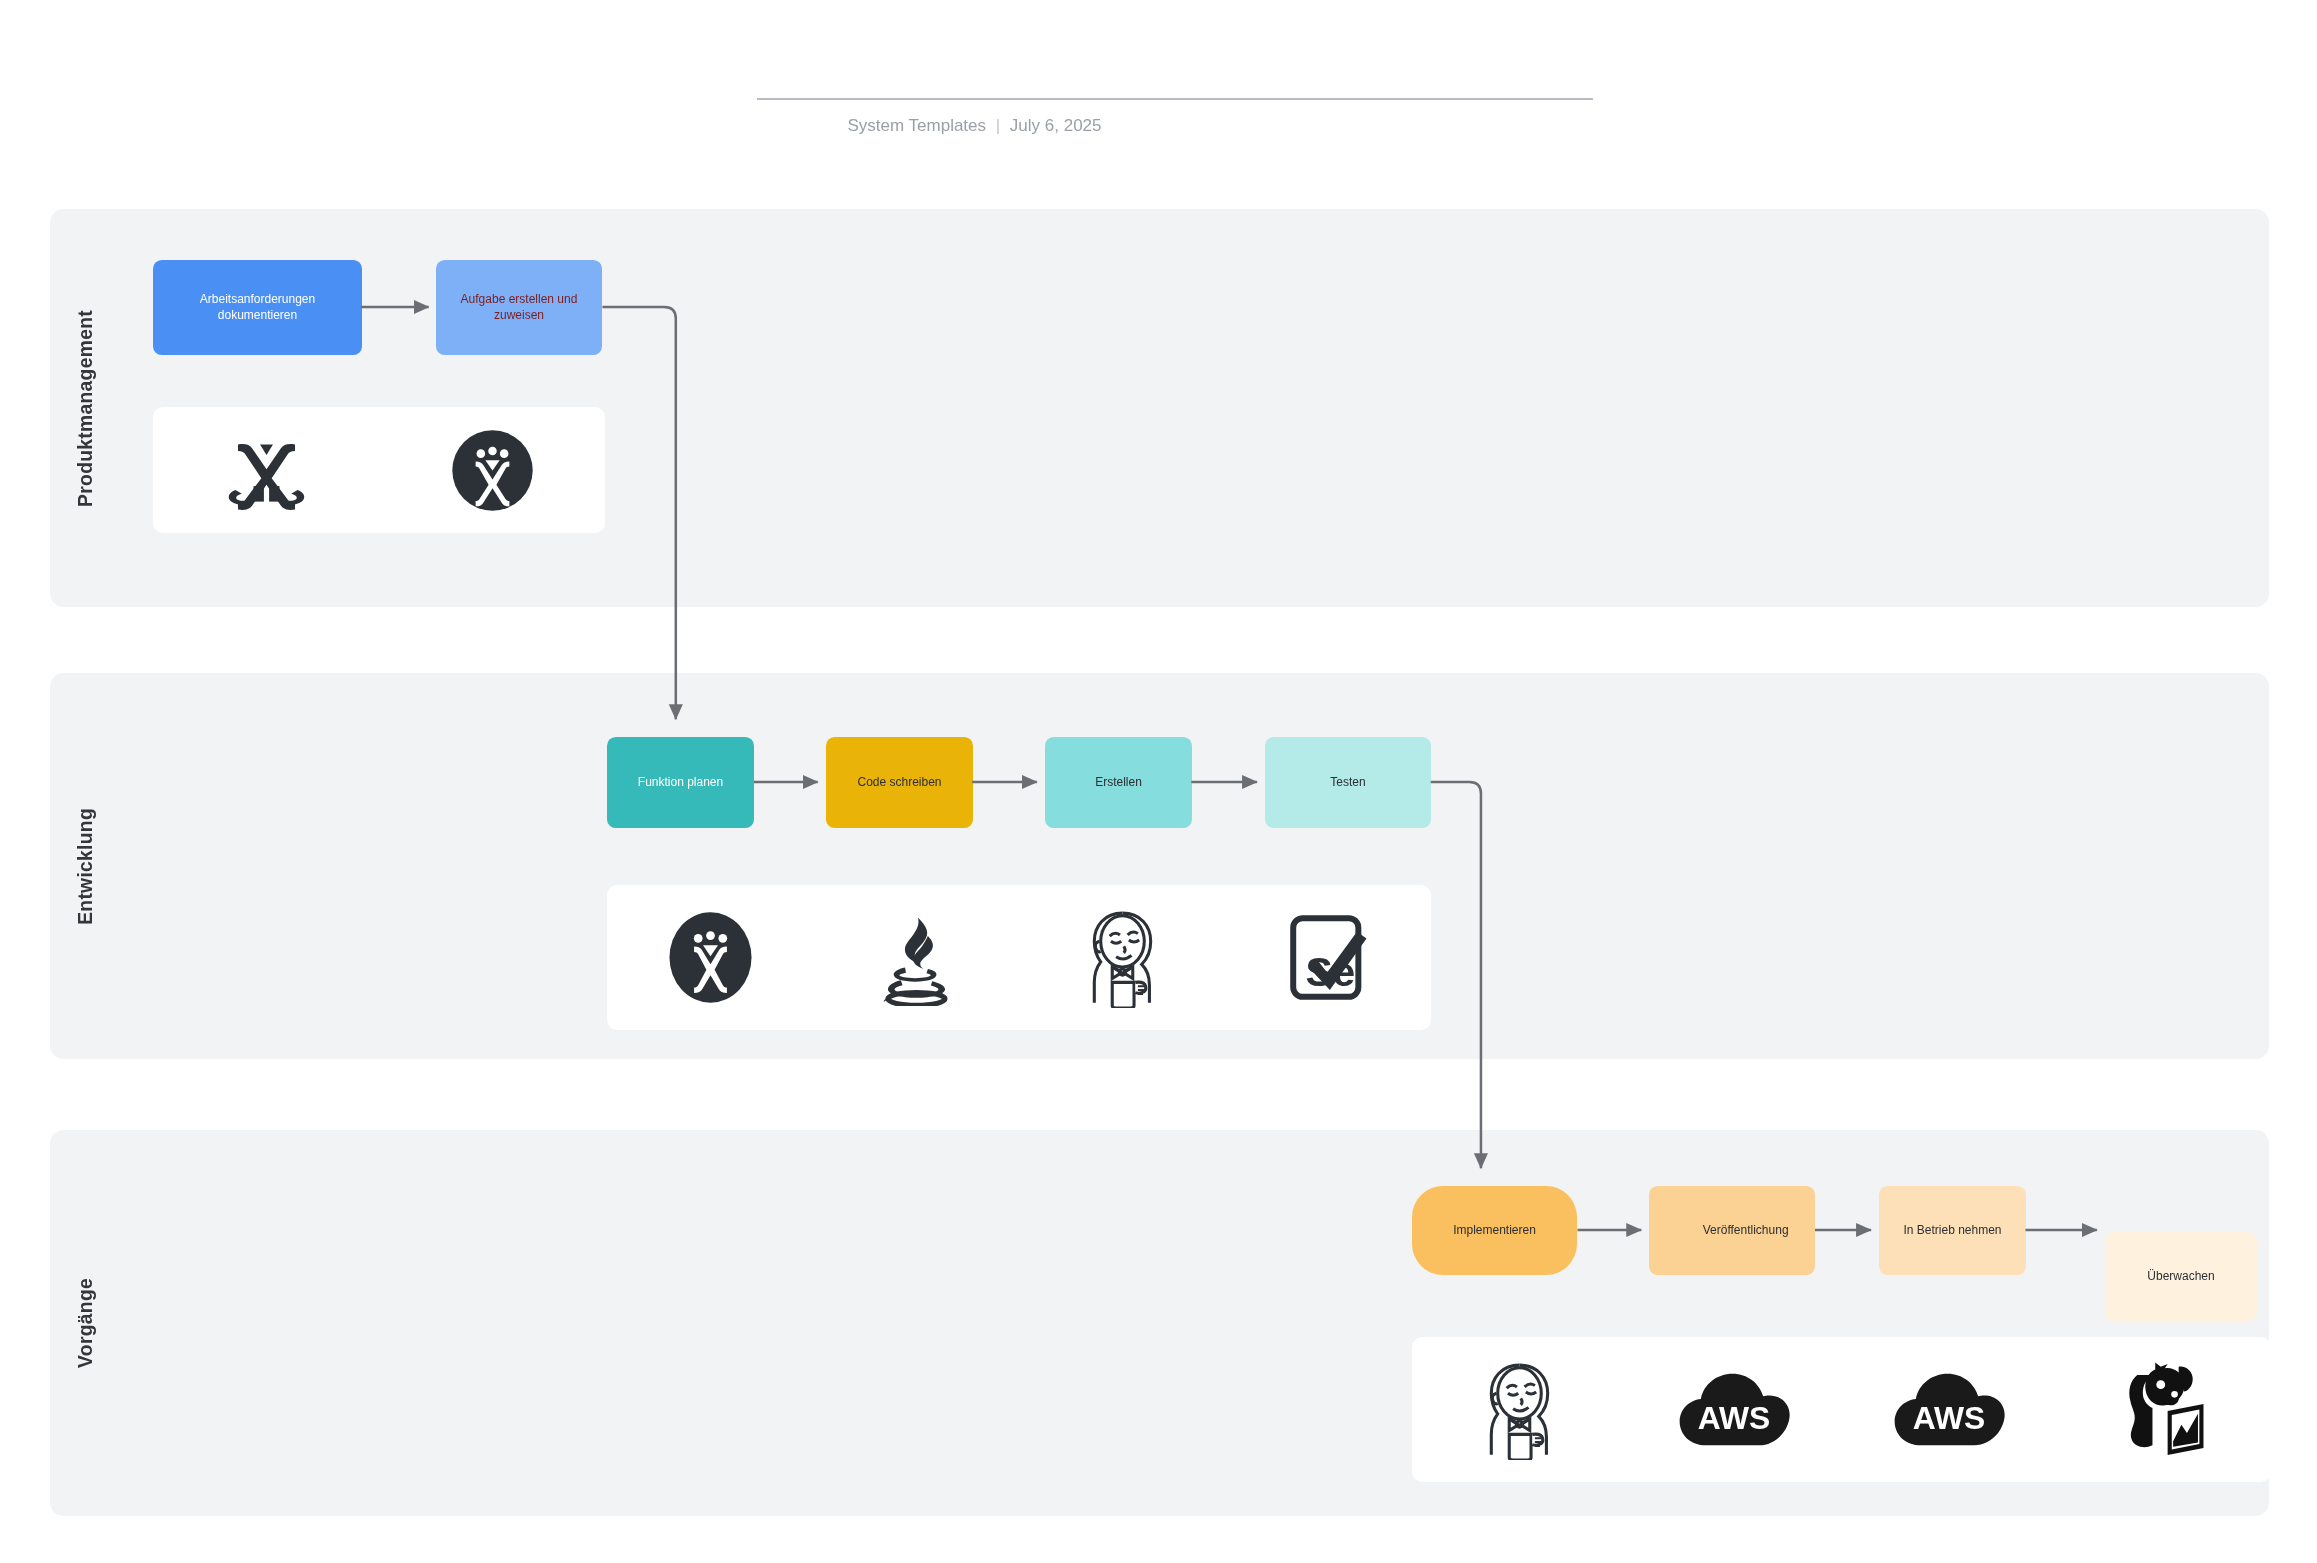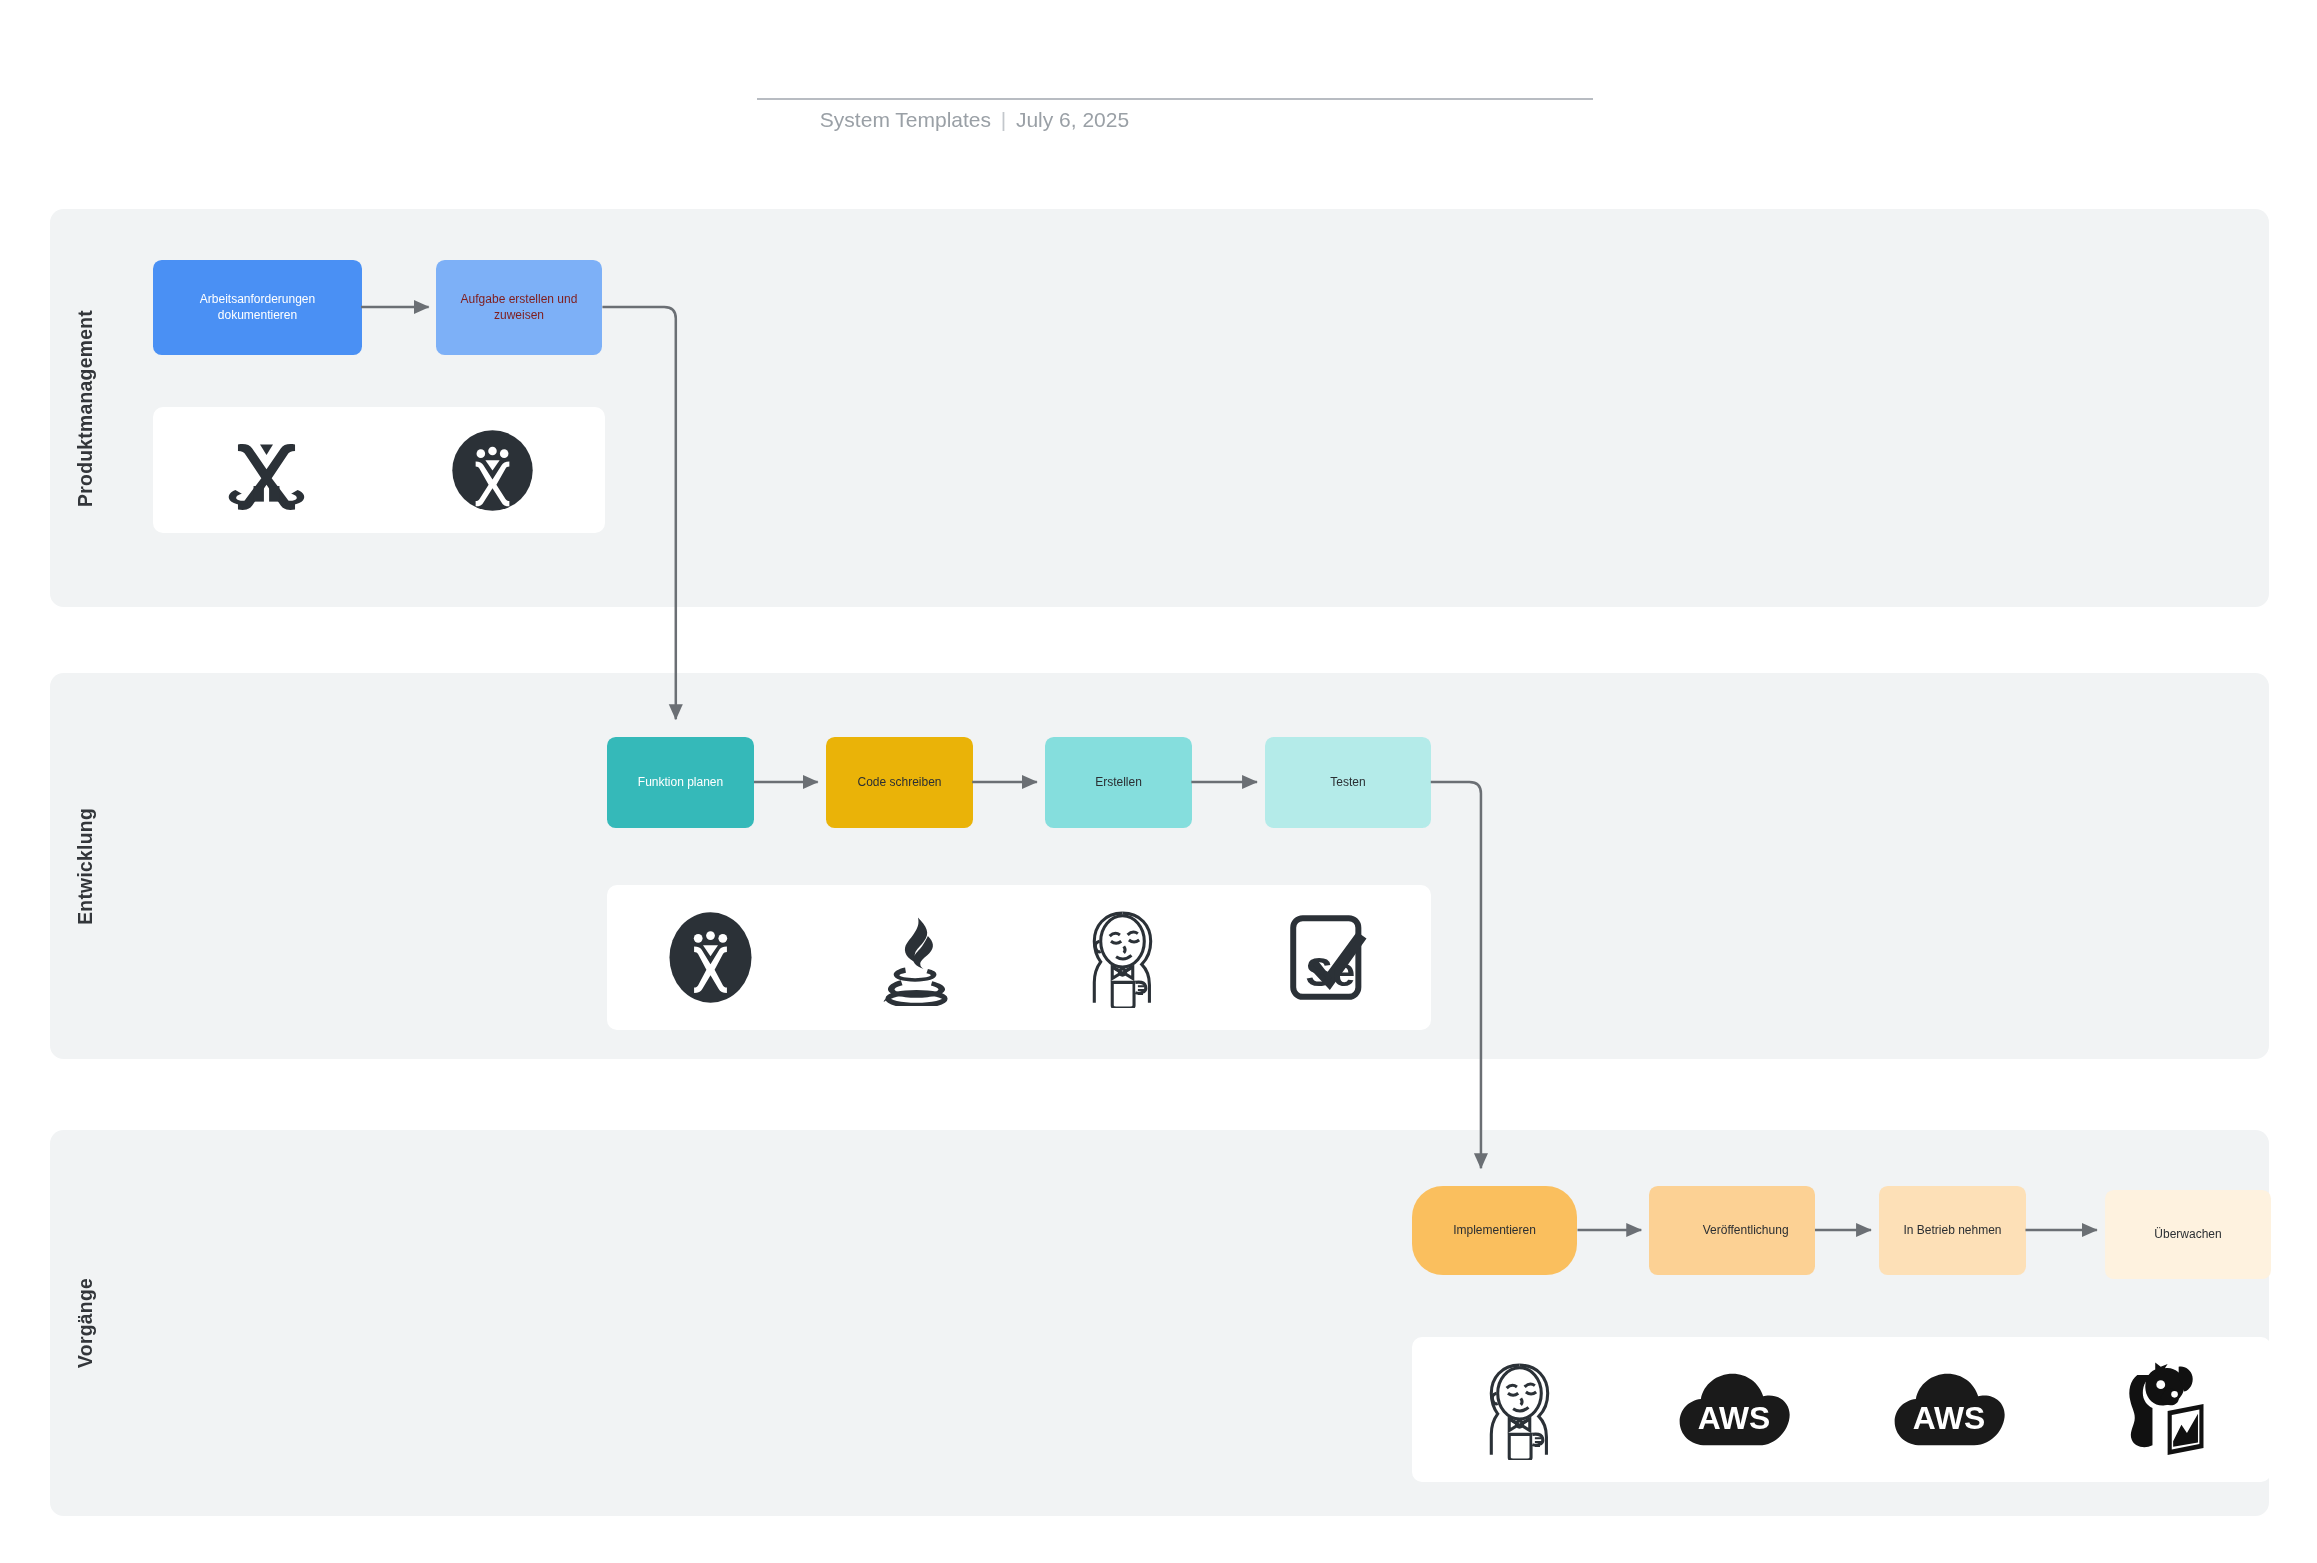--- a/index.html
+++ b/index.html
@@ -38,24 +38,24 @@
     position: absolute;
     left: 757px;
     top: 98px;
     width: 836px;
     height: 1.9px;
     background: #b8bcc2;
   }
   #subtitle {
     position: absolute;
     left: 0;
-    top: 108px;
+    top: 116px;
     width: 1949px;
     text-align: center;
-    font-size: 21px;
+    font-size: 17px;
     color: #9aa0a6;
   }
   #subtitle .sep {
     display: inline-block;
     margin: 0 9.7px;
     color: #c3c7cc;
   }
 
   
   .lane {
@@ -159,21 +159,21 @@
 <div class="node" style="left: 436px; top: 260px; width: 166px; height: 95px; background: rgb(125, 176, 247); color: #7f1d1d;">Aufgabe erstellen und zuweisen</div>
 
 <div class="node" style="left: 607px; top: 737px; width: 147px; height: 91px; background: rgb(53, 185, 185); color: rgb(255, 255, 255);">Funktion planen</div>
 <div class="node" style="left: 826px; top: 737px; width: 147px; height: 91px; background: #eab308; color: rgb(43, 47, 51);">Code schreiben</div>
 <div class="node" style="left: 1045px; top: 737px; width: 147px; height: 91px; background: rgb(133, 222, 221); color: rgb(43, 47, 51);">Erstellen</div>
 <div class="node" style="left: 1265px; top: 737px; width: 166px; height: 91px; background: rgb(180, 235, 233); color: rgb(43, 47, 51);">Testen</div>
 
 <div class="node" style="left: 1412px; top: 1186px; width: 165px; height: 89px; background: rgb(250, 191, 94); color: rgb(43, 47, 51); border-radius: 31px;">Implementieren</div>
 <div class="node" style="left: 1649px; top: 1186px; width: 166px; height: 89px; background: rgb(252, 209, 148); color: rgb(43, 47, 51); padding-left: 35px;">Veröffentlichung</div>
 <div class="node" style="left: 1879px; top: 1186px; width: 147px; height: 89px; background: rgb(253, 224, 183); color: rgb(43, 47, 51);">In Betrieb nehmen</div>
-<div class="node" style="left: 2105px; top: 1190px; width: 166px; height: 89px; background: rgb(254, 242, 223); color: rgb(43, 47, 51);">Überwachen</div>
+<div class="node" style="left: 2105px; top: 1232px; width: 152px; height: 89px; background: rgb(254, 242, 223); color: rgb(43, 47, 51);">Überwachen</div>
 
 <div class="tool-strip" id="tools-0" style="left:153px; top:407px; width:452px; height:126px;">
   <div class="tool-cell">
     <svg width="83" height="83" viewBox="0 0 64 64">
       <g fill="#2b3137">
         <path d="M10 12 c5 -1 9 0 11 3 L32 31 L43 15 c2 -3 6 -4 11 -3 l0 5 c-3 0 -5 1 -6 3 L36 38 L48 54 c1 2 3 3 6 3 l0 5 c-5 1 -9 0 -11 -3 L32 43 L21 59 c-2 3 -6 4 -11 3 l0 -5 c3 0 5 -1 6 -3 L28 38 L16 20 c-1 -2 -3 -3 -6 -3 z"></path>
         <path d="M27 12 h10 l-5 8 z"></path>
         <path d="M8 47 c-5 2 -7 6 -3 9 c3 2 8 3 12 2 l0 -3 c-4 1 -7 0 -8 -1 c-1 -1 0 -3 4 -4 z"></path>
         <path d="M56 47 c5 2 7 6 3 9 c-3 2 -8 3 -12 2 l0 -3 c4 1 7 0 8 -1 c1 -1 0 -3 -4 -4 z"></path>
         <path d="M22 44 l8 0 l0 12 l-8 0 z"></path>

